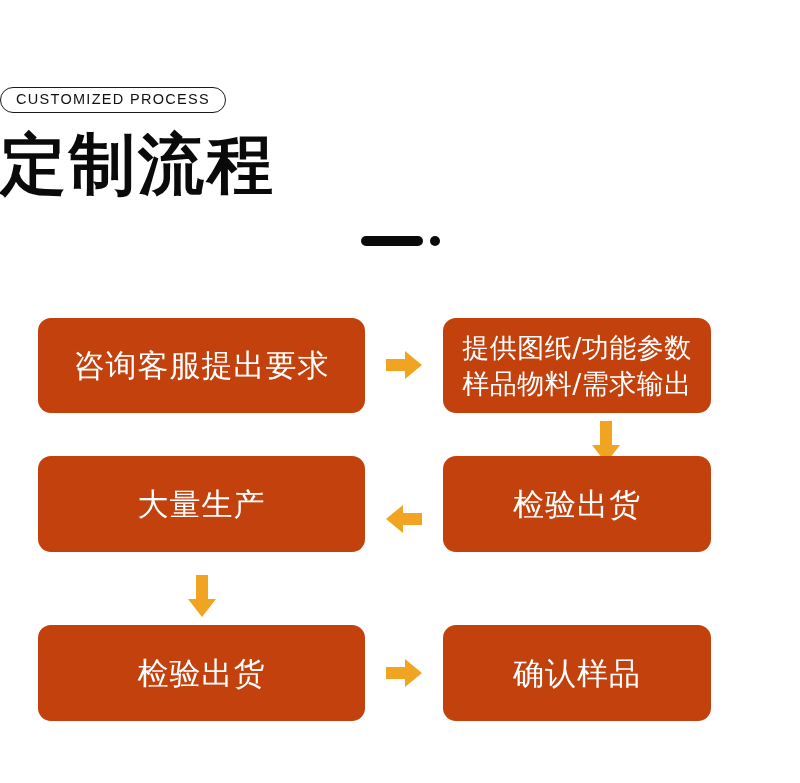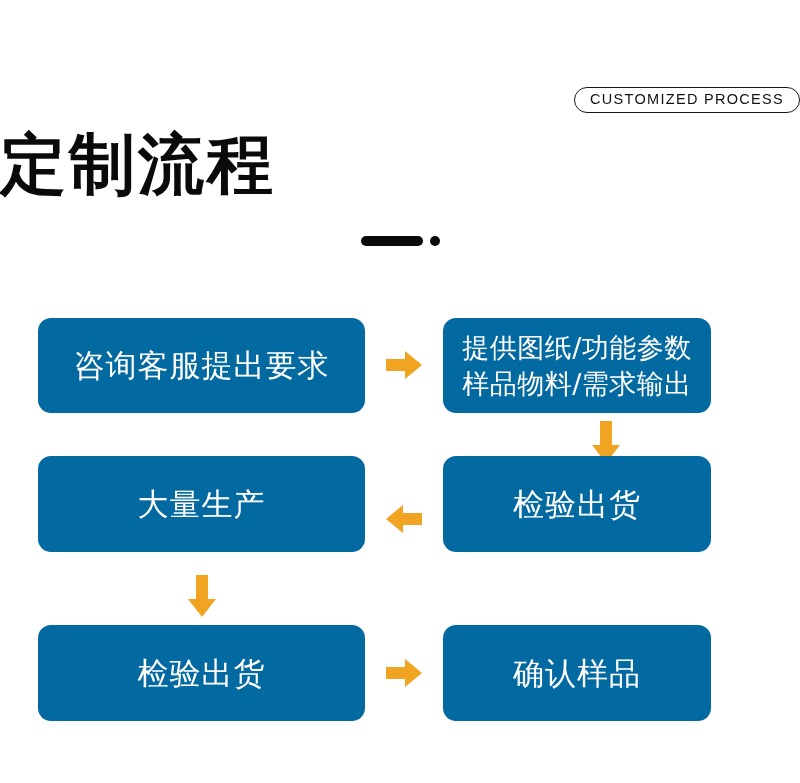--- a/index.html
+++ b/index.html
@@ -27,21 +27,21 @@
     top: 0;
     width: 800px;
     text-align: center;
   }
 
   .eyebrow-wrap {
     position: absolute;
     left: 0;
     top: 87px;
     width: 800px;
-    text-align: right;
+    text-align: left;
   }
 
   .eyebrow {
     display: inline-block;
     border: 1.6px solid #1a1a1a;
     border-radius: 999px;
     padding: 4px 15px 5px 15px;
     font-size: 14.5px;
     letter-spacing: 1.3px;
     color: #111111;
@@ -82,21 +82,21 @@
   .divider-dot {
     width: 10px;
     height: 10px;
     border-radius: 50%;
     background: #0a0a0a;
   }
 
   
   .box {
     position: absolute;
-    background: #0369a1;
+    background: #c2410c;
     border-radius: 13px;
     display: flex;
     align-items: center;
     justify-content: center;
     color: #ffffff;
     box-sizing: border-box;
     text-align: center;
   }
 
   .box-text {

